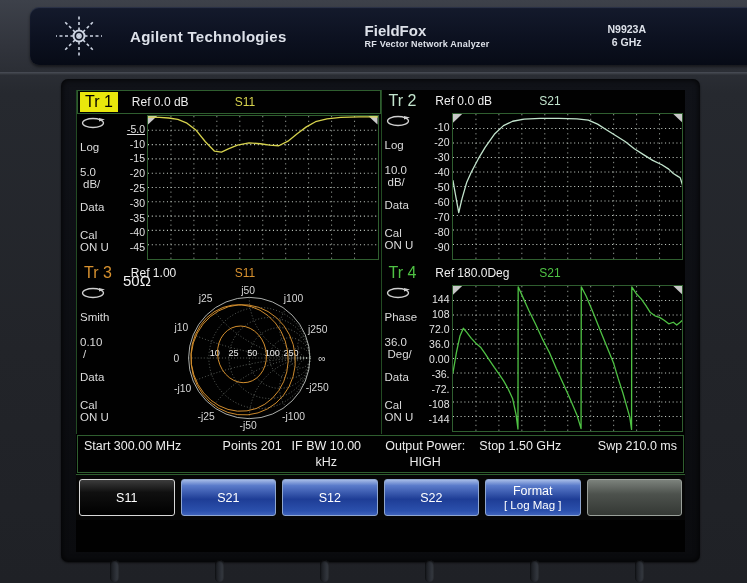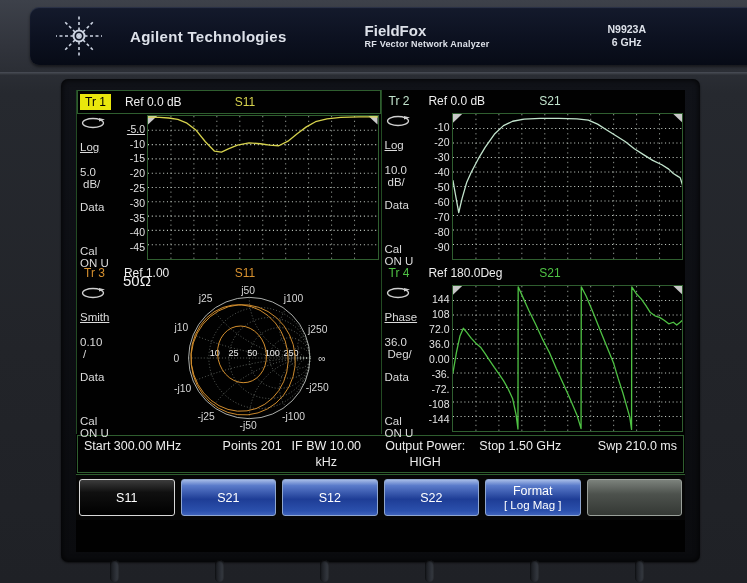--- a/index.html
+++ b/index.html
@@ -37,30 +37,30 @@
   .battery{position:absolute;left:338px;top:4px;display:flex;align-items:center;gap:5px;}
   .batt-pct{font-size:12px;color:#e8e8e8;}
   .batt-nub{width:3px;height:8px;background:#cfd6da;border-radius:1px;}
   .batt-body{width:46px;height:15px;border:1.5px solid #cfd6da;border-radius:2px;display:flex;align-items:center;gap:2px;padding:1.5px 2px;background:#04090c;}
   .batt-bar{width:6px;height:9px;background:#43d6d6;}
   
   .quads{display:grid;grid-template-columns:1fr 1fr;grid-template-rows:172px 172px;height:344px;}
   .quad{position:relative;border-left:1px solid #234b23;display:flex;flex-direction:column;}
   .qhdr{height:22px;display:flex;align-items:center;position:relative;flex:0 0 auto;}
   .qhdr-active{border:1px solid #2f5e2f;}
-  .chip{font-size:12px;padding:1px 5px;margin-left:2px;}
+  .chip{font-size:16px;padding:1px 5px;margin-left:2px;}
   .ref{font-size:12px;color:#eeeeee;margin-left:14px;white-space:nowrap;}
   .sparam{position:absolute;left:52%;font-size:12px;}
   .qbody{flex:1;display:flex;min-height:0;}
   .controls{width:40px;flex:0 0 auto;display:flex;flex-direction:column;font-size:11.5px;line-height:12px;color:#dcdcdc;padding-left:3px;}
   .knob{margin:3px 0 10px 1px;}
-  .ctl-format{margin-bottom:13px;text-decoration:underline;}
+  .ctl-format{margin-bottom:13px;}
   .ctl-scale2{margin-bottom:11px;padding-left:3px;}
   .ctl-data{margin-bottom:16px;}
-  .ctl-cal{margin-top:16px;}
+  .ctl-cal{margin-top:0;}
   .axis-col{width:27px;flex:0 0 auto;position:relative;font-size:10.5px;color:#e2e2e2;}
   .axis-col span{position:absolute;right:2px;transform:translateY(-50%);white-space:nowrap;}
   .plot{flex:1;border:1px solid #2f5e2f;position:relative;margin:1px 2px 2px 0;background:#000;}
   .plot svg{display:block;width:100%;height:100%;}
   .smith-wrap{flex:1;position:relative;margin:0 2px 2px 0;}
   .smith-wrap svg{display:block;width:100%;height:100%;}
   .impedance{position:absolute;left:46px;top:10px;font-size:15px;color:#f2f2f2;z-index:2;}
   .sm-solid{fill:none;stroke:#d9ddd9;stroke-width:1.3;}
   .sm-dot{fill:none;stroke:#a9b1a9;stroke-width:0.9;stroke-dasharray:1.6,3.4;}
   .sm-lbl{fill:#d6d6d6;font-size:17px;font-family:"Liberation Sans","DejaVu Sans",sans-serif;}

